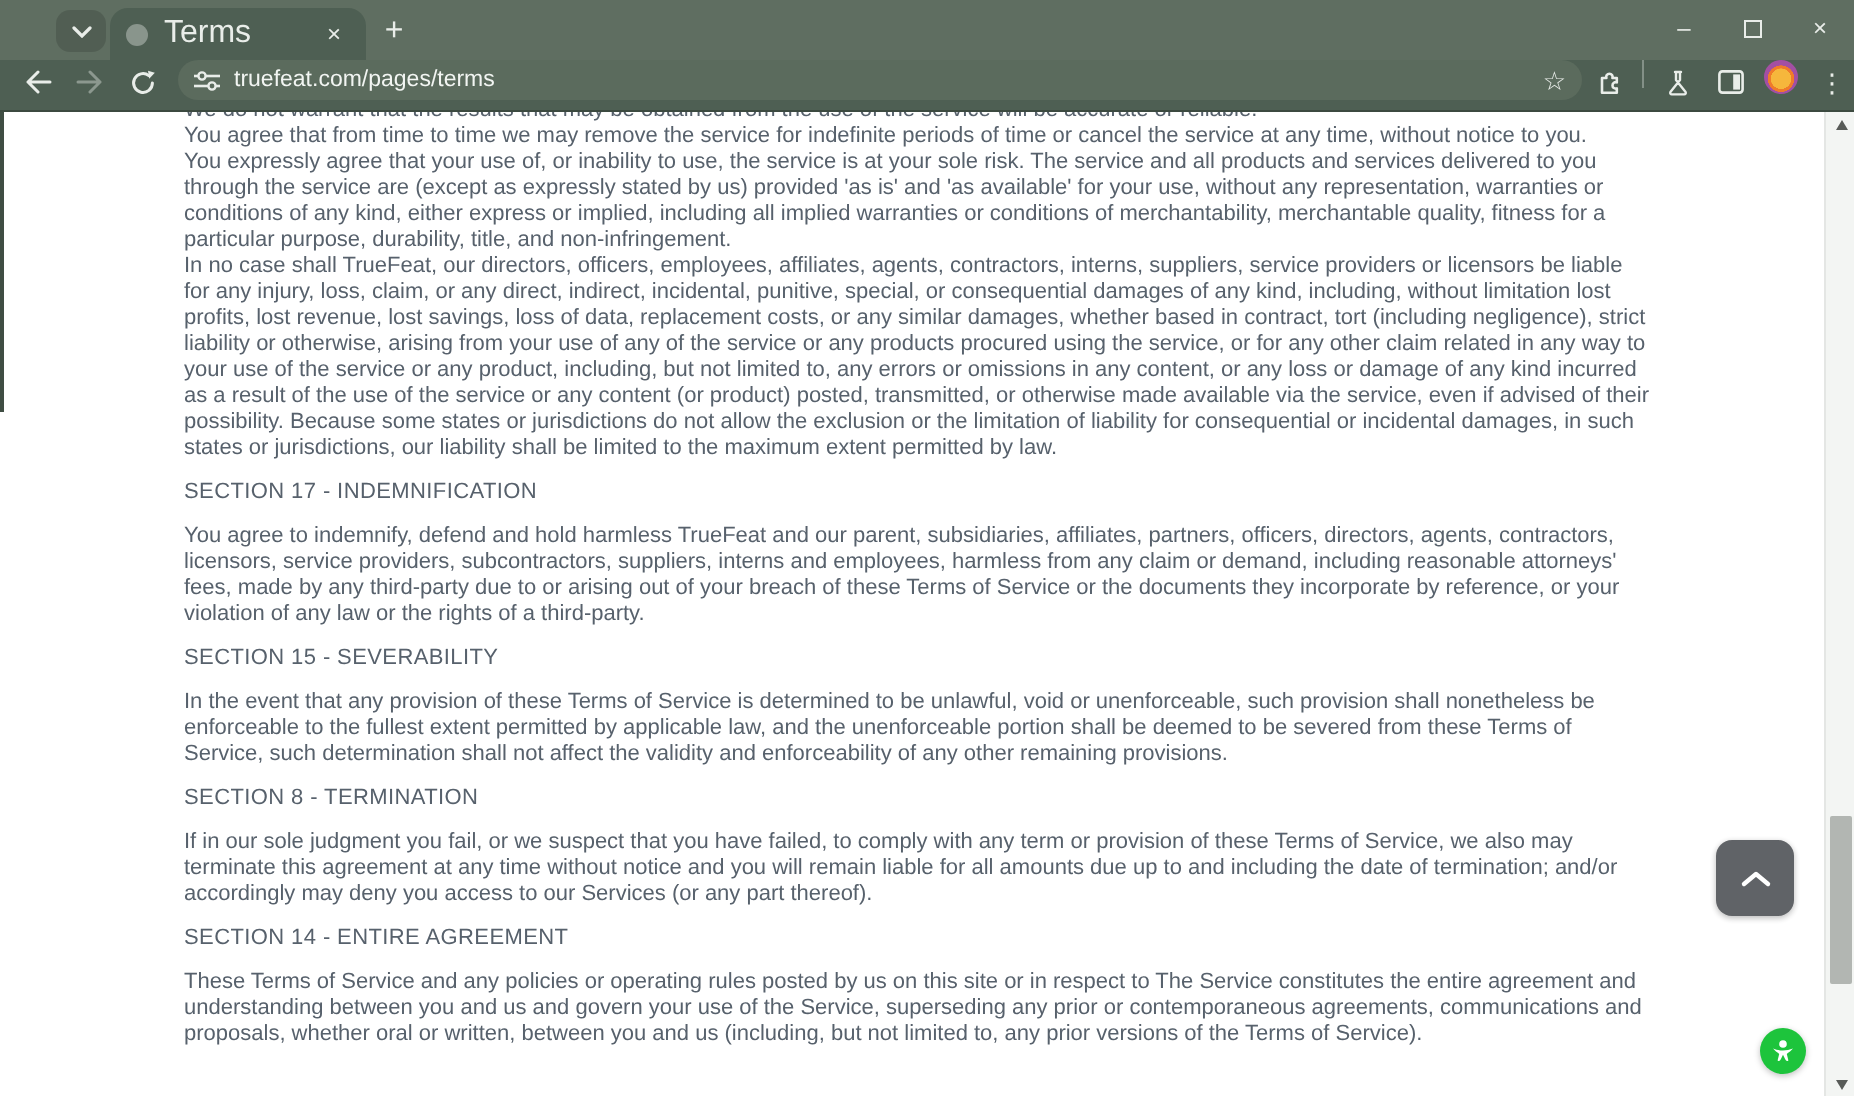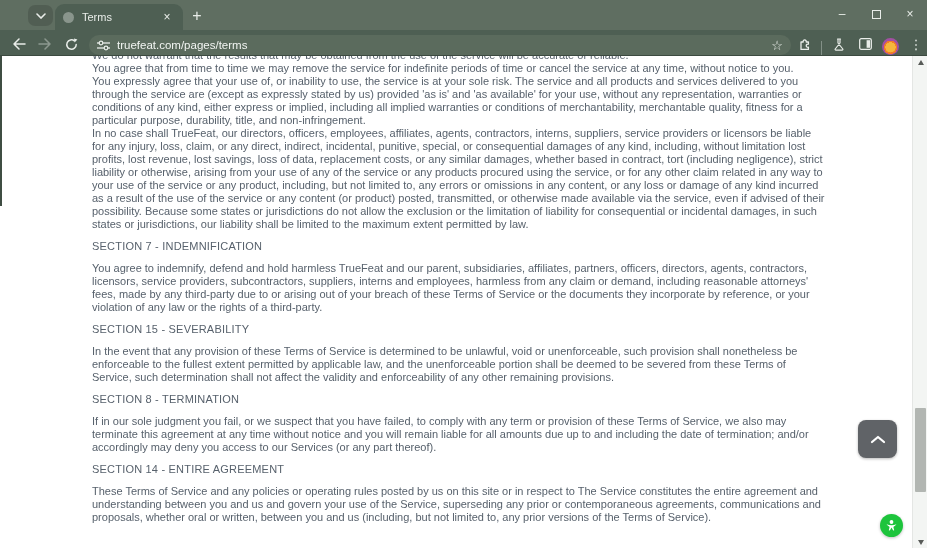--- a/index.html
+++ b/index.html
@@ -12,33 +12,33 @@
   body{font-family:"Liberation Sans",sans-serif;}
   .window{position:relative;width:927px;height:548px;background:var(--page-bg);overflow:hidden;}
 
   
   .tabstrip{position:absolute;top:0;left:0;right:0;height:30px;background:var(--frame);}
   .tab-search{position:absolute;left:28px;top:5px;width:25px;height:21px;border-radius:7px;
     background:rgba(0,0,0,.14);display:flex;align-items:center;justify-content:center;cursor:pointer;}
   .tab{position:absolute;left:55px;top:4px;width:128px;height:26px;background:var(--toolbar);
     border-radius:9px 9px 0 0;display:flex;align-items:center;padding:0 8px;cursor:pointer;}
   .favicon{width:11px;height:11px;border-radius:50%;background:rgba(233,237,233,.38);flex:0 0 auto;}
-  .tab-title{color:var(--chrome-text);font-size:11px;margin-left:8px;flex:1 1 auto;white-space:nowrap;overflow:hidden;}
+  .tab-title{color:var(--chrome-text);font-size:16px;margin-left:8px;flex:1 1 auto;white-space:nowrap;overflow:hidden;}
   .tab-close{color:var(--chrome-text);font-size:12px;width:16px;height:16px;line-height:16px;text-align:center;
     border-radius:50%;cursor:pointer;flex:0 0 auto;}
   .newtab{position:absolute;left:186px;top:5px;width:22px;height:22px;color:var(--chrome-text);
     font-size:16px;line-height:22px;text-align:center;border-radius:50%;cursor:pointer;}
   .win-controls{position:absolute;right:0;top:0;height:28px;display:flex;}
   .win-btn{width:34px;height:28px;display:flex;align-items:center;justify-content:center;
     color:var(--chrome-text);font-size:12px;cursor:pointer;}
   .maxi-glyph{width:9px;height:9px;border:1px solid var(--chrome-text);display:inline-block;}
 
   
   .toolbar{position:absolute;top:30px;left:0;right:0;height:26px;background:var(--toolbar);
-    display:flex;align-items:flex-end;padding:0 6px;border-bottom:1px solid rgba(0,0,0,.22);}
+    display:flex;align-items:flex-start;padding:0 6px;border-bottom:1px solid rgba(0,0,0,.22);}
   .tool-btn{width:24px;height:22px;display:flex;align-items:center;justify-content:center;
     color:var(--chrome-text);cursor:pointer;flex:0 0 auto;margin:0 1px;}
   .tool-btn.disabled{opacity:.4;cursor:default;}
   .omnibox{flex:0 0 auto;width:702px;height:20px;margin-left:5px;border-radius:10px;background:var(--omnibox);
     display:flex;align-items:center;padding:0 8px;cursor:text;}
   .omnibox .url{color:#f2f5f2;font-size:11.5px;margin-left:7px;flex:1 1 auto;white-space:nowrap;overflow:hidden;}
   .star{color:var(--chrome-text);font-size:13px;flex:0 0 auto;cursor:pointer;}
   .sep{width:1px;height:14px;background:rgba(233,237,233,.35);margin:0 4px;flex:0 0 auto;}
   .avatar{width:17px;height:17px;border-radius:50%;flex:0 0 auto;margin:0 4px;cursor:pointer;
     background:radial-gradient(circle at 50% 55%,#f6b73c 0 40%,#f07b2a 41% 52%,#a34fa3 53% 100%);}
@@ -147,21 +147,21 @@
 
   <div class="content">
     <div class="doc">
         <div class="block sec-para">
           <div class="line">We do not warrant that the results that may be obtained from the use of the service will be accurate or reliable.</div>
           <div class="line">You agree that from time to time we may remove the service for indefinite periods of time or cancel the service at any time, without notice to you.</div>
           <div class="line">You expressly agree that your use of, or inability to use, the service is at your sole risk. The service and all products and services delivered to you through the service are (except as expressly stated by us) provided 'as is' and 'as available' for your use, without any representation, warranties or conditions of any kind, either express or implied, including all implied warranties or conditions of merchantability, merchantable quality, fitness for a particular purpose, durability, title, and non-infringement.</div>
           <div class="line">In no case shall TrueFeat, our directors, officers, employees, affiliates, agents, contractors, interns, suppliers, service providers or licensors be liable for any injury, loss, claim, or any direct, indirect, incidental, punitive, special, or consequential damages of any kind, including, without limitation lost profits, lost revenue, lost savings, loss of data, replacement costs, or any similar damages, whether based in contract, tort (including negligence), strict liability or otherwise, arising from your use of any of the service or any products procured using the service, or for any other claim related in any way to your use of the service or any product, including, but not limited to, any errors or omissions in any content, or any loss or damage of any kind incurred as a result of the use of the service or any content (or product) posted, transmitted, or otherwise made available via the service, even if advised of their possibility. Because some states or jurisdictions do not allow the exclusion or the limitation of liability for consequential or incidental damages, in such states or jurisdictions, our liability shall be limited to the maximum extent permitted by law.</div>
         </div>
         <div class="block sec-heading">
-          <div class="line">SECTION 7 - INDEMNIFICATION</div>
+          <div class="line">SECTION 17 - INDEMNIFICATION</div>
         </div>
         <div class="block sec-para">
           <div class="line">You agree to indemnify, defend and hold harmless TrueFeat and our parent, subsidiaries, affiliates, partners, officers, directors, agents, contractors, licensors, service providers, subcontractors, suppliers, interns and employees, harmless from any claim or demand, including reasonable attorneys' fees, made by any third-party due to or arising out of your breach of these Terms of Service or the documents they incorporate by reference, or your violation of any law or the rights of a third-party.</div>
         </div>
         <div class="block sec-heading">
           <div class="line">SECTION 15 - SEVERABILITY</div>
         </div>
         <div class="block sec-para">
           <div class="line">In the event that any provision of these Terms of Service is determined to be unlawful, void or unenforceable, such provision shall nonetheless be enforceable to the fullest extent permitted by applicable law, and the unenforceable portion shall be deemed to be severed from these Terms of Service, such determination shall not affect the validity and enforceability of any other remaining provisions.</div>
         </div>

